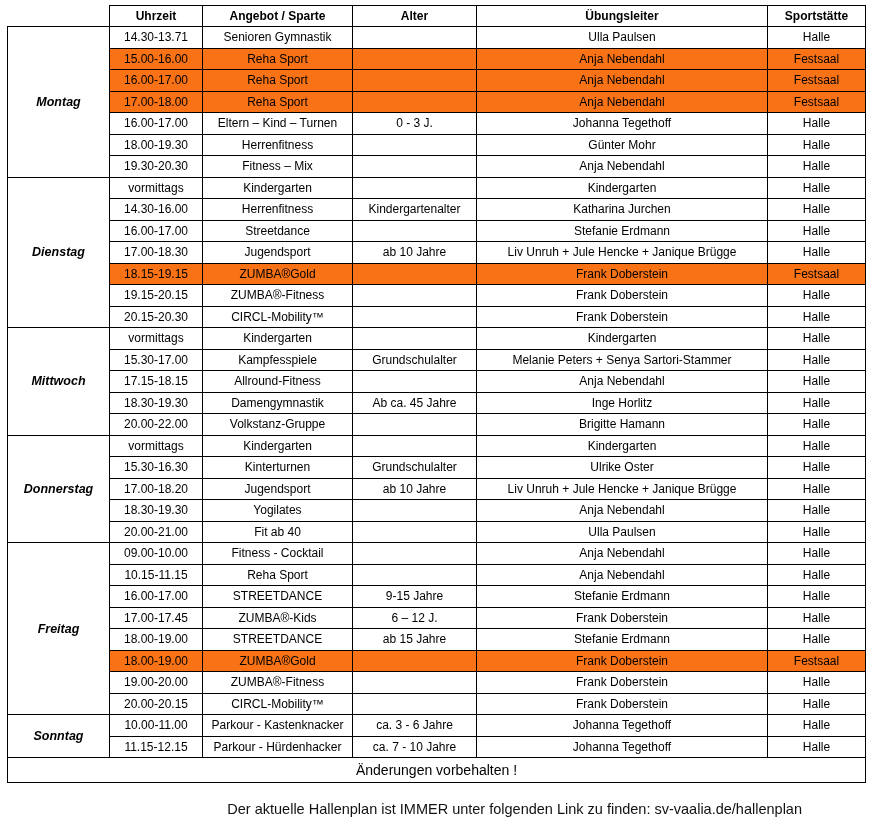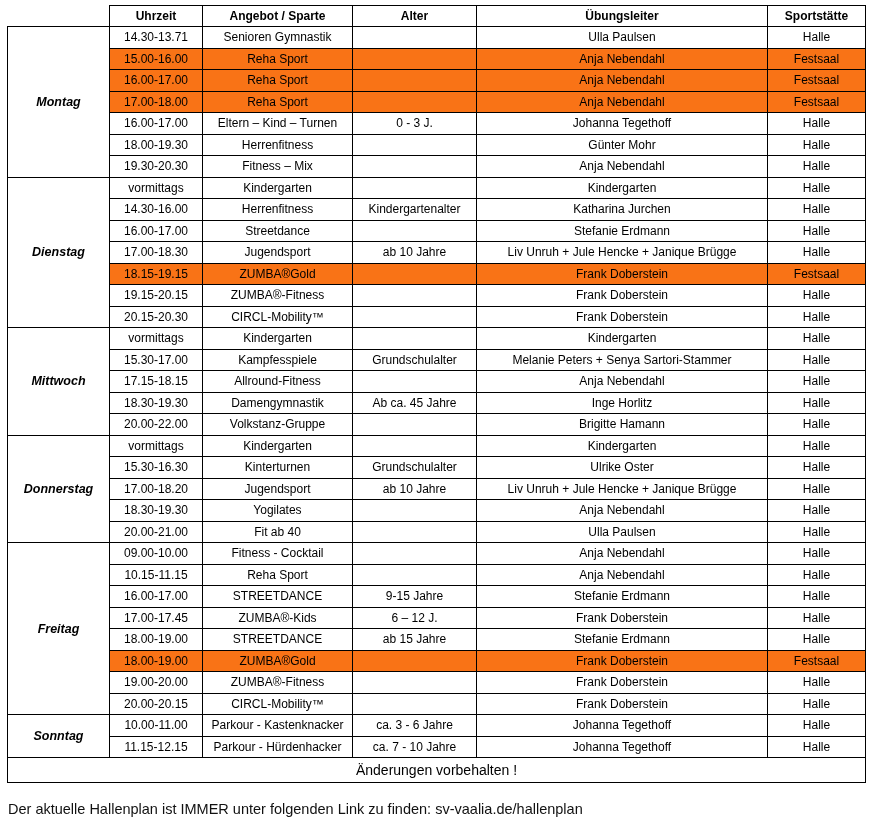--- a/index.html
+++ b/index.html
@@ -23,22 +23,22 @@
       text-align: center; vertical-align: middle; white-space: nowrap; overflow: hidden;
       font-weight: normal;
     }
     table.plan th { font-weight: bold; height: 20px; }
     table.plan th.blank { border: none; border-bottom: 1.5px solid #000; border-right: 1.5px solid #000; }
     table.plan td.day { font-weight: bold; font-size: 12.5px; font-style: italic; }
     table.plan tr.hl td.cell { background: #f97316; }
     table.plan td.venue.bold { font-weight: normal; }
     table.plan td.note { font-size: 14px; height: 24px; }
     .footer {
-      position: absolute; left: 8px; width: 800px; top: 801px;
-      text-align: left; font-size: 14.5px; color: #111;
+      position: absolute; left: 2px; width: 800px; top: 801px;
+      text-align: right; font-size: 14.5px; color: #111;
     }
   </style>
 </head>
 <body>
 
 <table class="plan">
   <colgroup>
     <col class="c-day">
       <col class="c-time">
       <col class="c-offer">

